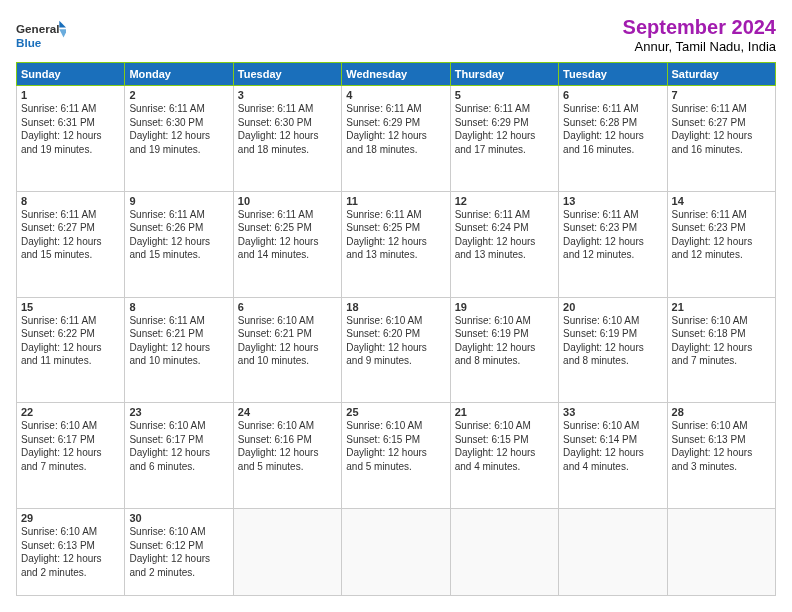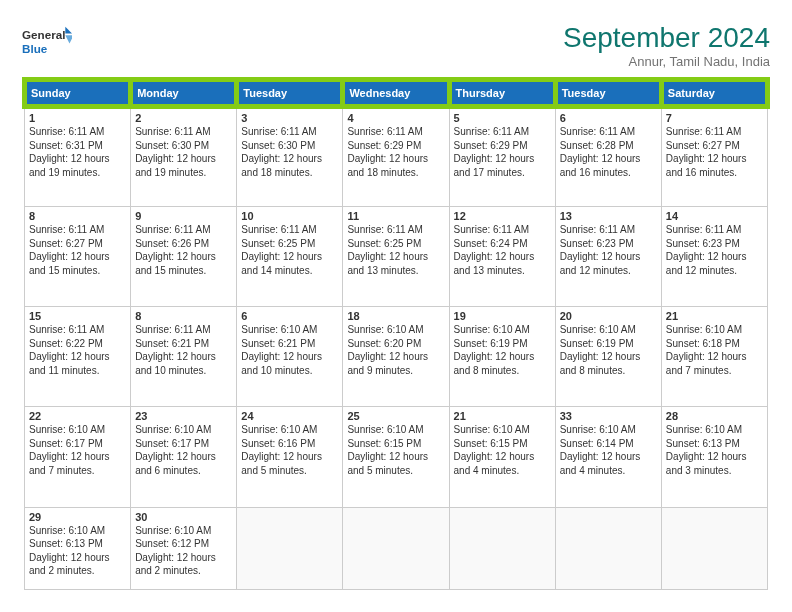--- a/index.html
+++ b/index.html
@@ -6,62 +6,62 @@
     body {
       font-family: Arial, sans-serif;
       background: #fff;
       width: 792px;
       height: 612px;
       overflow: hidden;
     }
     .page {
       width: 792px;
       height: 612px;
-      padding: 22px;
+      padding: 16px;
       display: flex;
       flex-direction: column;
     }
     .header {
       display: flex;
       justify-content: space-between;
       align-items: flex-start;
       margin-bottom: 8px;
     }
     .logo {
       display: flex;
       align-items: center;
       gap: 4px;
     }
     .title-block {
       text-align: right;
     }
     .month-title {
-      font-size: 28px;
-      font-weight: normal;
-      color: #0f766e;
+      font-size: 20px;
+      font-weight: bold;
+      color: #a21caf;
     }
     .subtitle {
       font-size: 13px;
-      color: #737373;
+      color: #000000;
       text-align: right;
     }
     .calendar {
       flex: 1;
       border-collapse: collapse;
       width: 100%;
       table-layout: fixed;
     }
     .calendar thead tr th {
       background: #1a6fbb;
       color: #fff;
       font-size: 11px;
       font-weight: bold;
       padding: 5px 4px;
       text-align: left;
-      border: 5px solid #84cc16;
+      border: 1px solid #84cc16;
     }
     .calendar tbody tr td {
       vertical-align: top;
       border: 1px solid #ccc;
       padding: 3px 4px;
       font-size: 8.5px;
       color: #333;
       height: 90px;
     }
     .calendar tbody tr:last-child td {

